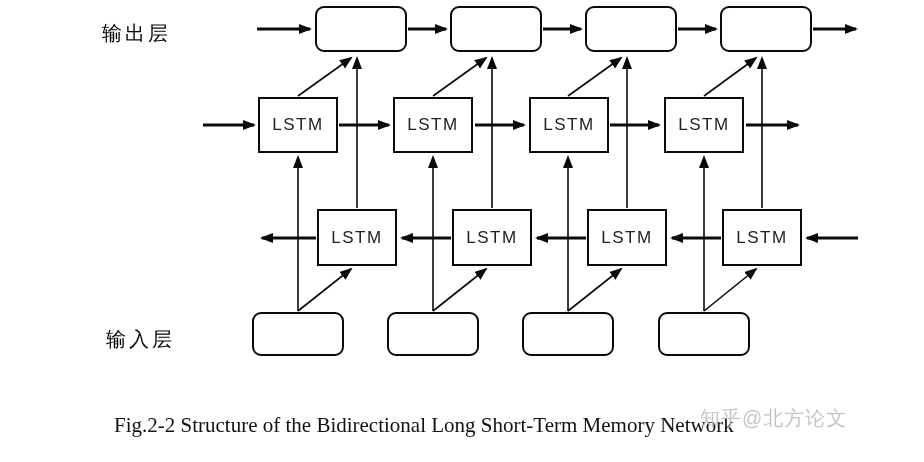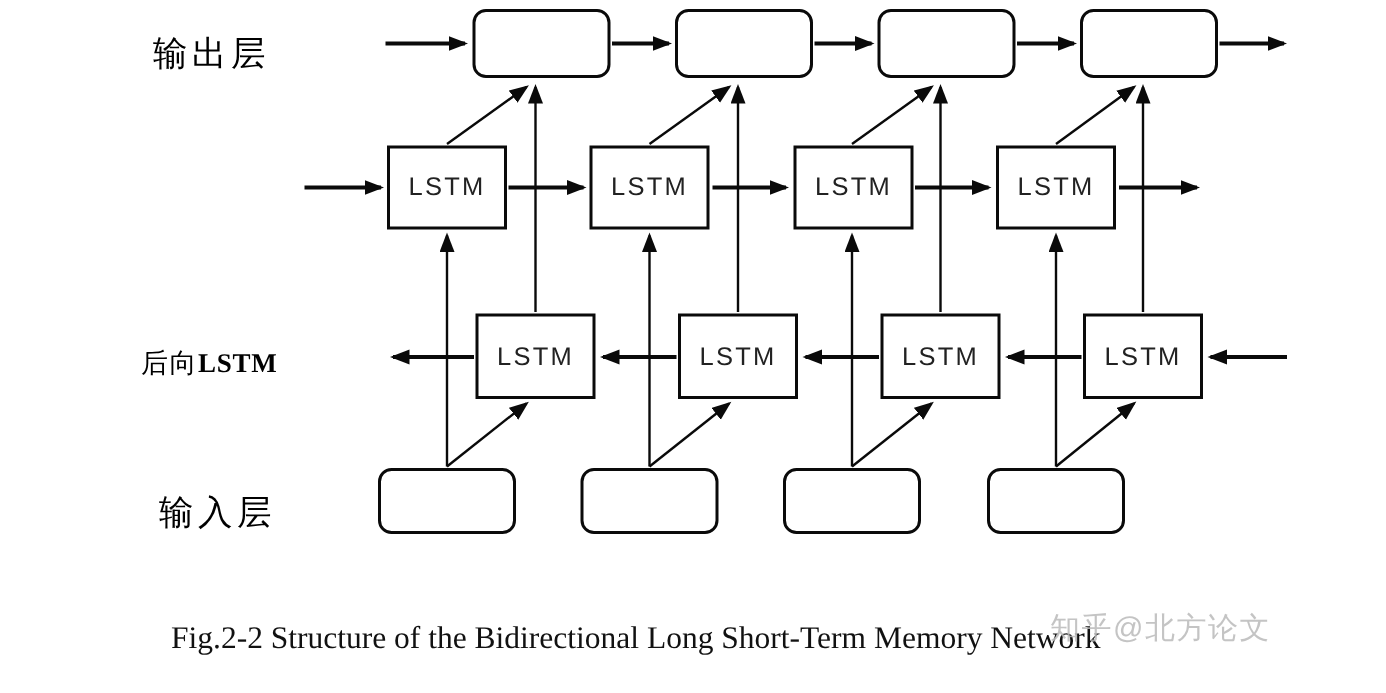--- a/index.html
+++ b/index.html
@@ -44,21 +44,21 @@
     font-weight: 400;
   }
   .out-box  { width: 92px; height: 46px; top: 6px; }
   .fwd-box  { width: 80px; height: 56px; top: 97px; }
   .bwd-box  { width: 80px; height: 57px; top: 209px; }
   .in-box   { width: 92px; height: 44px; top: 312px; }
   
   .row-label {
     position: absolute;
     color: #000000;
-    font-size: 23px;
+    font-size: 20px;
     white-space: nowrap;
   }
   .row-label .cjk { letter-spacing: 3px; }
   .row-label .bold-part { font-weight: 700; letter-spacing: 0.5px; }
   
   .caption-zh {
     position: absolute;
     left: 289px; top: 371px;
     font-size: 22px;
     letter-spacing: 2px;
@@ -129,23 +129,20 @@
 
     <line class="thin" x1="357" y1="208" x2="357" y2="58" marker-end="url(#ah)"></line>
     <line class="thin" x1="492" y1="208" x2="492" y2="58" marker-end="url(#ah)"></line>
     <line class="thin" x1="627" y1="208" x2="627" y2="58" marker-end="url(#ah)"></line>
     <line class="thin" x1="762" y1="208" x2="762" y2="58" marker-end="url(#ah)"></line>
   </svg>
 
   <div class="row-label" style="left:102px; top:20px;">
     <span class="cjk">输出层</span>
   </div>
-  <div class="row-label" style="left:94px; top:230px; font-size:18px;">
-    <span class="cjk" style="letter-spacing:1px;">后向</span><span class="bold-part">LSTM</span>
-  </div>
   <div class="row-label" style="left:106px; top:326px;">
     <span class="cjk">输入层</span>
   </div>
 
   <div class="node round out-box" style="left:315px;"></div>
   <div class="node round out-box" style="left:450px;"></div>
   <div class="node round out-box" style="left:585px;"></div>
   <div class="node round out-box" style="left:720px;"></div>
 
   <div class="node lstm fwd-box" style="left:258px;">

